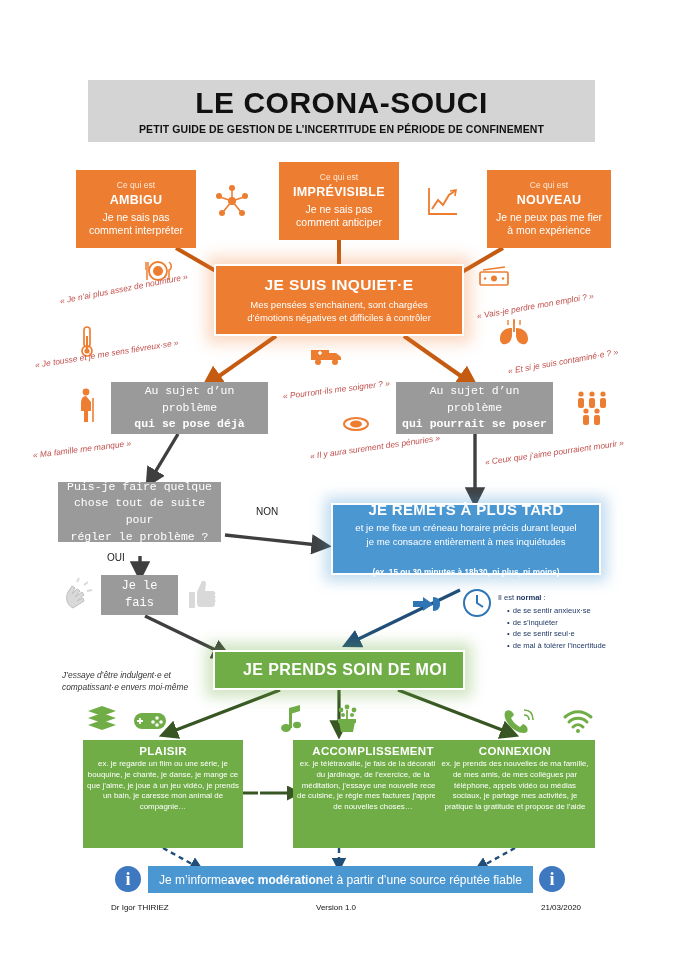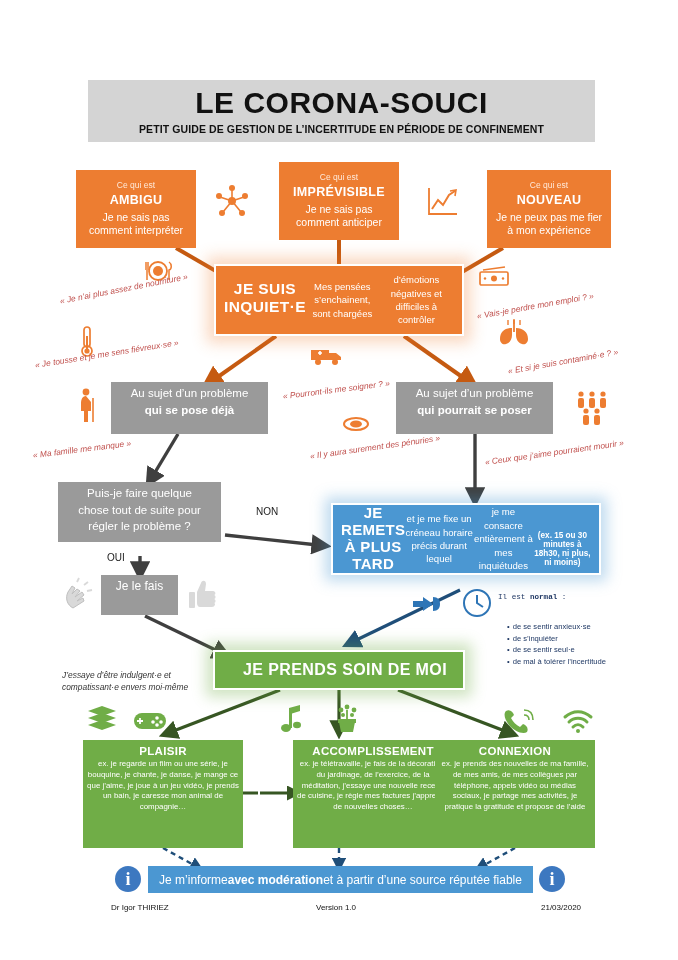--- a/index.html
+++ b/index.html
@@ -31,38 +31,38 @@
     display:flex;flex-direction:column;align-items:center;justify-content:center;
     font-size:10.5px;line-height:1.32;padding:4px 5px;
   }
   .obox .lead{font-size:8.5px;color:#ffe9d9;margin-bottom:1px;}
   .obox .hl{font-size:12.5px;font-weight:bold;letter-spacing:.3px;margin-bottom:2px;}
 
   .worrybox{
     background:#ED7D31;border:2px solid #ffffff;
     box-shadow:0 0 14px 7px rgba(237,125,49,.30);
     color:#fff;text-align:center;
-    display:flex;flex-direction:row;align-items:center;justify-content:center;
+    display:flex;flex-direction:column;align-items:center;justify-content:center;
     padding:4px 8px;
   }
   .worrybox .hl{font-size:15.5px;font-weight:bold;letter-spacing:.4px;margin-bottom:4px;}
   .worrybox .sub{font-size:9.5px;line-height:1.42;}
 
   .gbox{
     background:#9a9a9a;color:#fff;text-align:center;
-    display:flex;flex-direction:column;align-items:center;
-    font-size:11.5px;line-height:1.45;padding:3px 6px;
+    display:flex;flex-direction:column;align-items:center;justify-content:center;
+    font-size:11.5px;line-height:1.45;padding:12px 6px;font-family:Liberation Mono, monospace;
   }
   .gbox .b{font-weight:bold;}
 
   .bluebox{
     background:#4B97D2;border:2px solid #ffffff;
     box-shadow:0 0 13px 6px rgba(75,151,210,.35);
     color:#fff;text-align:center;
-    display:flex;flex-direction:row;align-items:center;justify-content:center;
+    display:flex;flex-direction:column;align-items:center;justify-content:center;
     padding:16px 8px;
   }
   .bluebox .hl{font-size:15px;font-weight:bold;letter-spacing:.3px;margin-bottom:3px;}
   .bluebox .l2{font-size:9.6px;line-height:1.4;}
   .bluebox .l3{font-size:8.2px;font-weight:bold;margin-top:20px;}
 
   .greenmain{
     background:#70AD47;border:2px solid #ffffff;
     box-shadow:0 0 13px 7px rgba(112,173,71,.33);
     color:#fff;display:flex;align-items:center;justify-content:center;
@@ -85,21 +85,21 @@
 
   
   .quote{
     color:#C0504D;font-size:8.4px;font-style:italic;white-space:nowrap;
     transform-origin:left center;
   }
 
   .lbl{font-size:10px;color:#222;}
 
   .normlist{font-size:7.6px;color:#1F3864;line-height:1.55;}
-  .normlist .t{font-weight:bold;margin-bottom:17px;font-family:Liberation Mono, monospace;}
+  .normlist .t{font-weight:bold;margin-bottom:1px;}
   .normlist ul{margin:0;padding-left:9px;list-style:none;}
   .normlist li:before{content:"\2022";margin-right:3px;}
 
   .credit{font-size:8px;color:#111;white-space:nowrap;}
 
   .icon{display:block;}
   .info-ic{width:26px;height:26px;border-radius:50%;background:#3d78c0;
     color:#fff;font-size:18px;font-weight:bold;font-family:"Liberation Serif",serif;
     display:flex;align-items:center;justify-content:center;line-height:1;}
 

